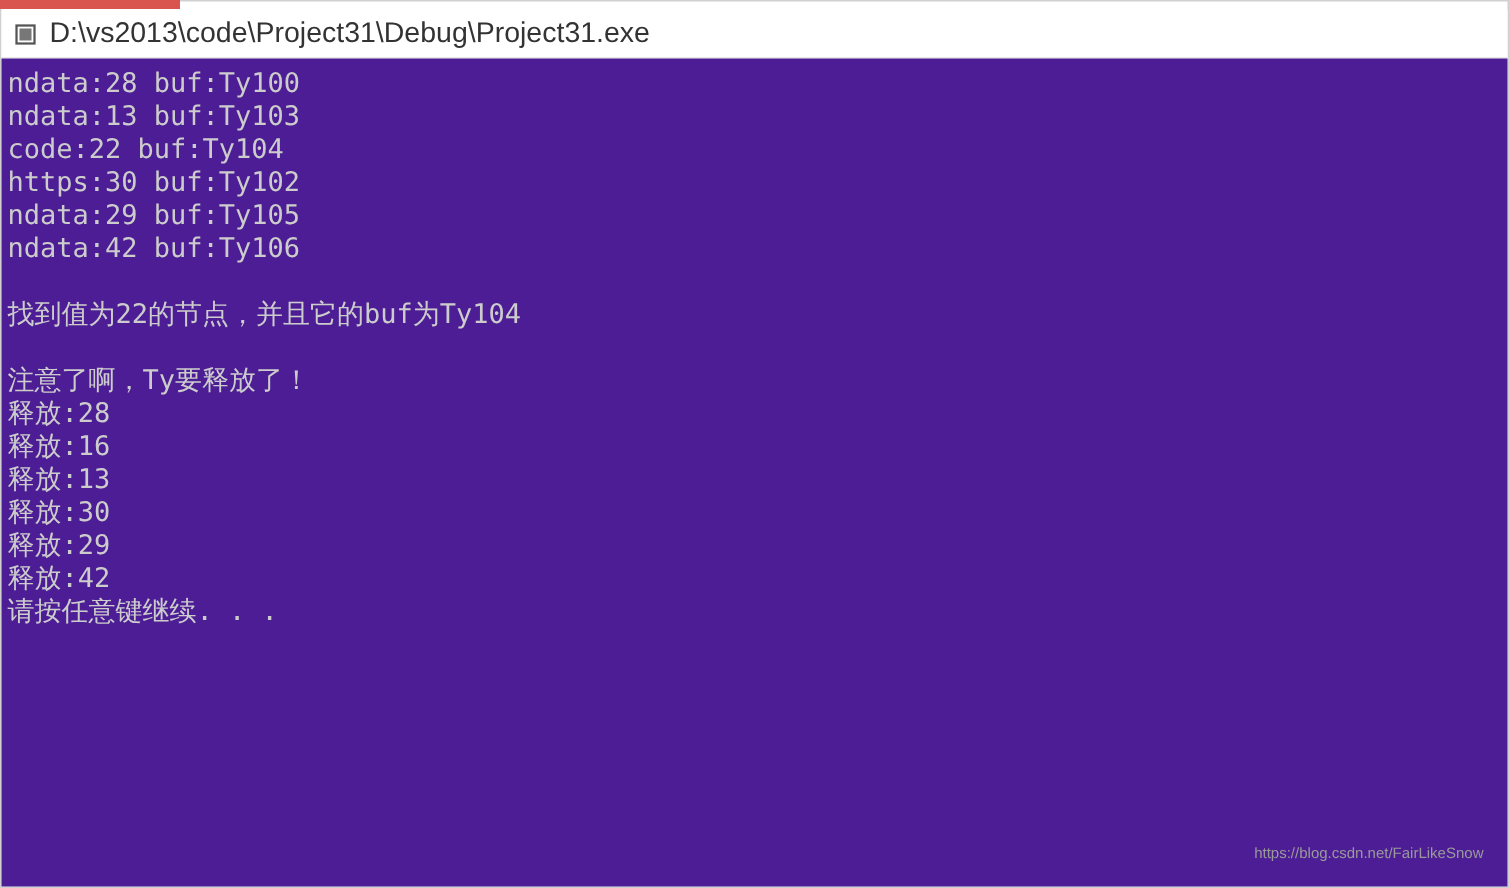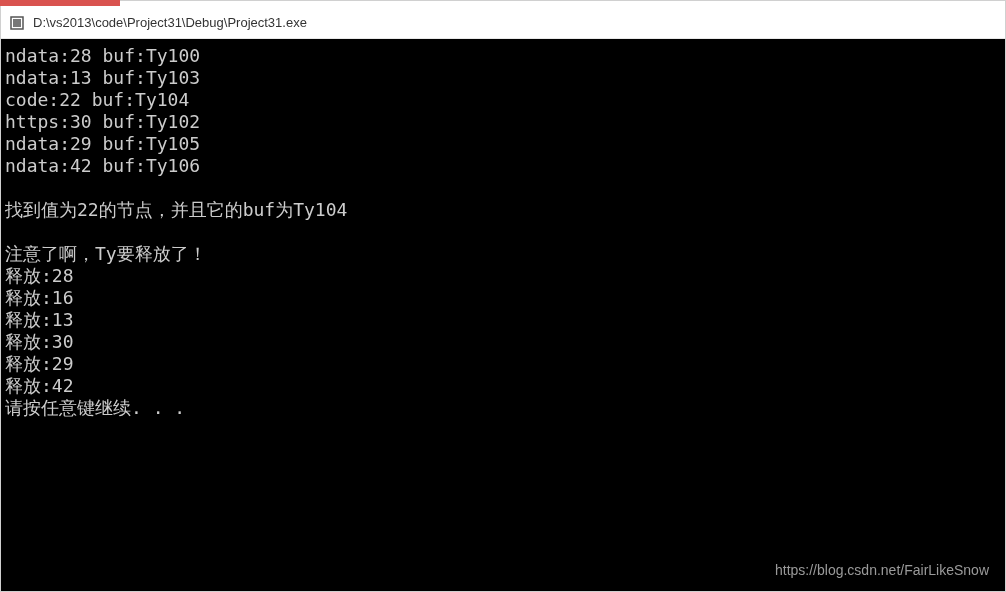--- a/index.html
+++ b/index.html
@@ -40,45 +40,45 @@
     }
     .app-icon {
       width: 16px;
       height: 16px;
       margin-right: 8px;
       display: flex;
       align-items: center;
       justify-content: center;
     }
     .title-text {
-      font-size: 13px;
+      font-size: 19px;
       color: #333;
     }
     .console {
-      background: #000000;
+      background: #4c1d95;
       width: 100%;
       height: calc(100% - 38px);
       padding: 6px 0 0 4px;
       font-family: "NSimSun", "SimSun", "Consolas", monospace;
       font-size: 18px;
       line-height: 22px;
       color: #cccccc;
       position: relative;
       overflow: hidden;
     }
     .console-line {
       white-space: pre;
     }
     .watermark {
       position: absolute;
       bottom: 10px;
       right: 16px;
       color: #9a9a9a;
       font-family: Arial, sans-serif;
-      font-size: 14px;
+      font-size: 10px;
     }
   </style>
 </head>
 <body>
 
 <div class="outer-border">
   <div class="red-strip"></div>
   <div class="title-bar">
     <span class="app-icon">
       <svg width="16" height="16" viewBox="0 0 16 16">

